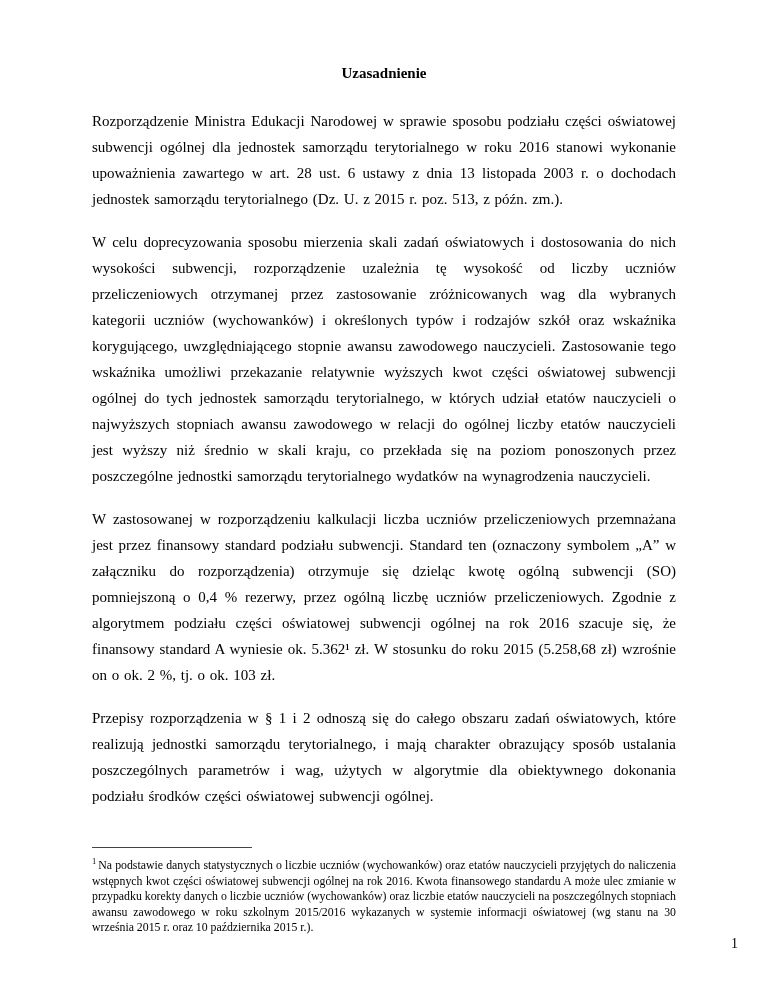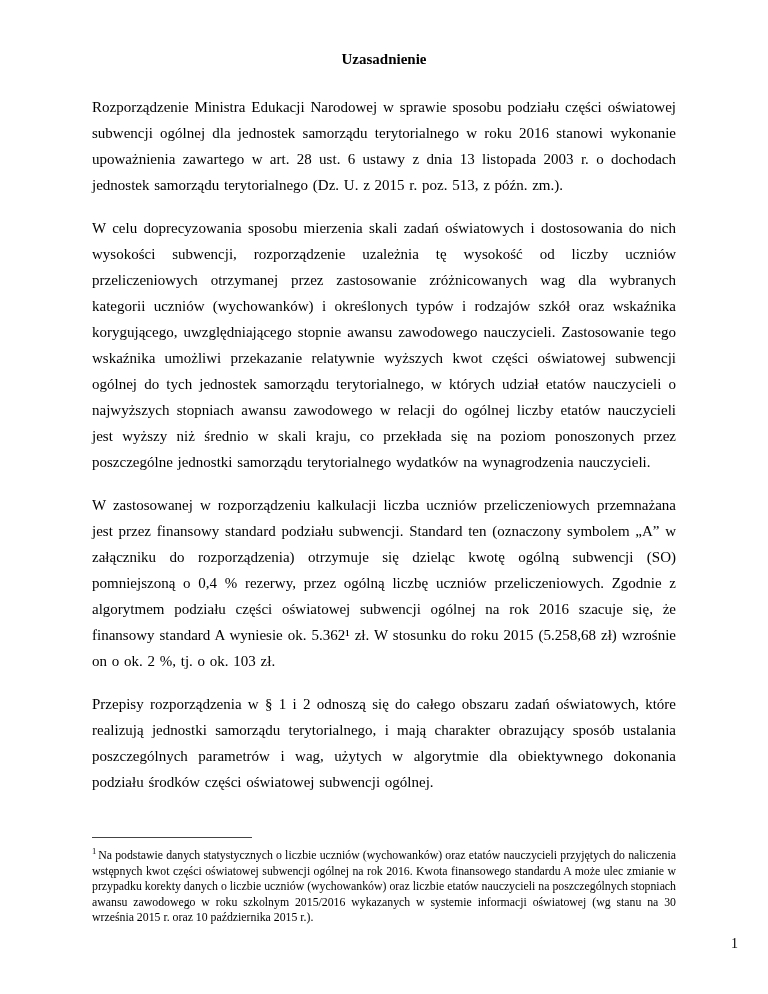--- a/index.html
+++ b/index.html
@@ -18,35 +18,35 @@
     overflow: hidden;
     box-sizing: border-box;
   }
   .content {
     padding: 46px 92px 0 92px;
   }
   .doc-title {
     font-size: 15px;
     font-weight: bold;
     text-align: center;
-    margin: 0 0 22px 0;
+    margin: 14px 0 22px 0;
     line-height: 26px;
   }
   .body-para {
     font-size: 15px;
     line-height: 26px;
     text-align: justify;
     margin: 4px 0 17px 0;
     word-spacing: 1px;
   }
   .footnote-area {
     position: absolute;
     left: 92px;
     right: 92px;
-    bottom: 68px;
+    bottom: 58px;
   }
   .footnote-rule {
     width: 160px;
     border-top: 1px solid #444444;
     margin-bottom: 6px;
   }
   .footnote-text {
     font-size: 11.8px;
     line-height: 15.6px;
     text-align: justify;

